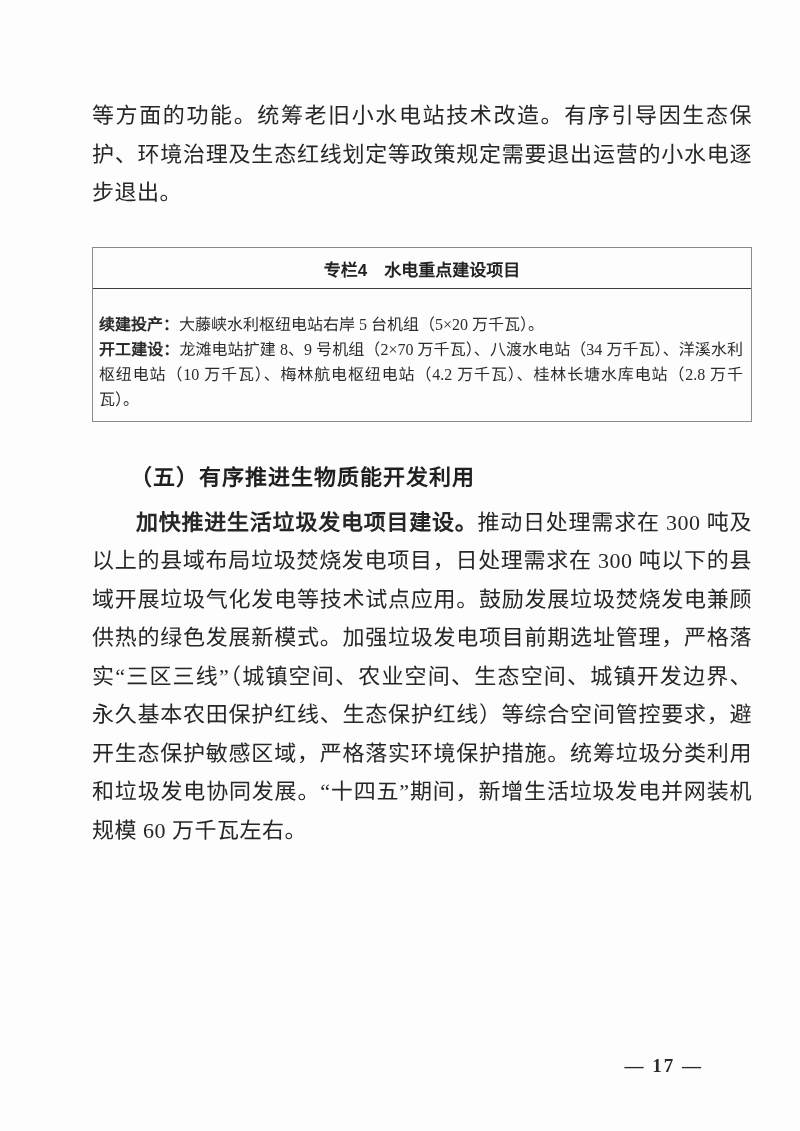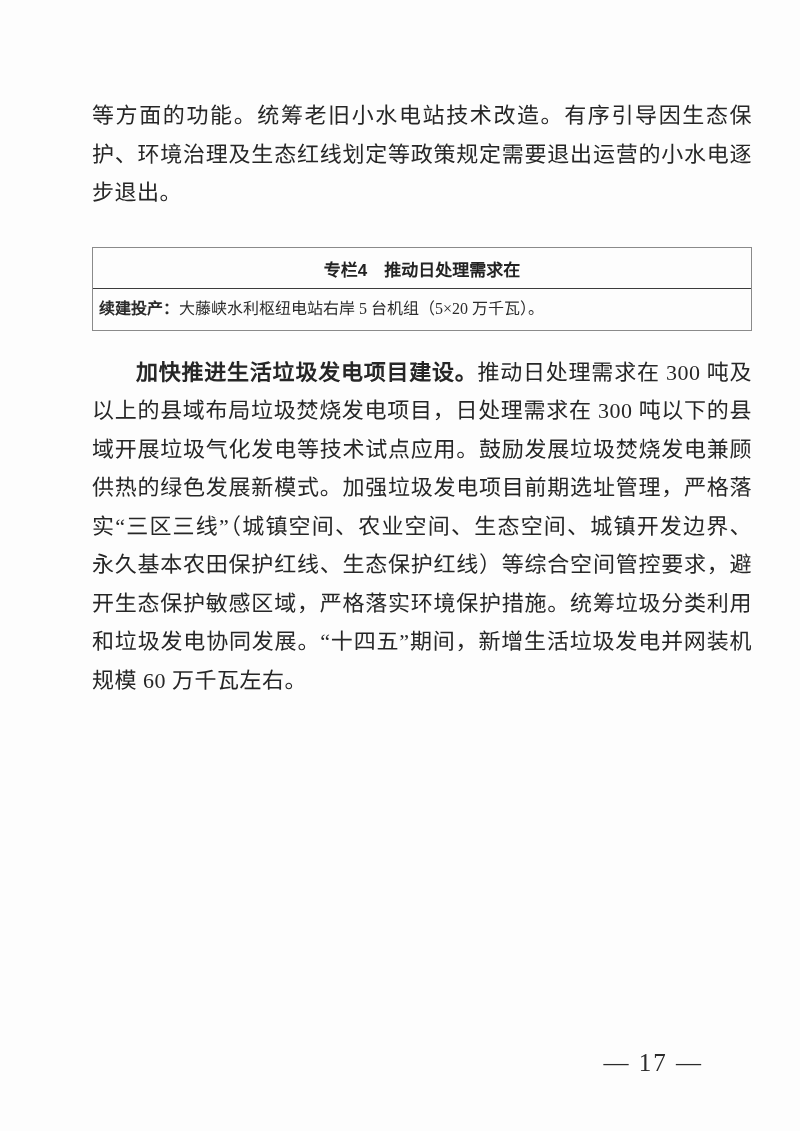--- a/index.html
+++ b/index.html
@@ -38,20 +38,21 @@
     font-family: "Liberation Sans", "DejaVu Sans", sans-serif;
     font-weight: bold;
     font-size: 17px;
     text-align: center;
     padding: 8px 0 7px 0;
     border-bottom: 1px solid #3c3c3c;
     color: #222222;
   }
   .box-body {
     padding: 7px 8px 9px 6px;
+    margin-top: 16px;
   }
   .box-item {
     margin: 0;
     font-size: 16px;
     line-height: 25px;
     text-align: justify;
     color: #2b2b2b;
   }
   .box-label {
     font-family: "Liberation Sans", "DejaVu Sans", sans-serif;
@@ -61,44 +62,47 @@
 
   .section-heading {
     margin: 40px 0 0 0;
     padding-left: 38px;
     font-size: 22px;
     line-height: 32px;
     font-weight: bold;
     letter-spacing: 1px;
     color: #1f1f1f;
   }
-  .para.first-after-heading { margin-top: 23px; }
+  .para.first-after-heading { margin-top: 10px; }
 
   .page-number {
     position: absolute;
     right: 97px;
     bottom: 54px;
-    font-size: 25px;
+    font-size: 19px;
     letter-spacing: 2px;
     color: #2b2b2b;
+    font-weight: bold;
   }
 </style>
 </head>
 <body>
 
 <div class="page">
 
   <p class="para">等方面的功能。统筹老旧小水电站技术改造。有序引导因生态保护、环境治理及生态红线划定等政策规定需要退出运营的小水电逐步退出。</p>
 
   <div class="callout-box">
-    <div class="box-header">专栏4　推动日处理需求在</div>
+    <div class="box-header">专栏4　水电重点建设项目</div>
     <div class="box-body">
       <p class="box-item"><span class="box-label">续建投产：</span><span>大藤峡水利枢纽电站右岸 5 台机组（5×20 万千瓦）。</span></p>
+      <p class="box-item"><span class="box-label">开工建设：</span><span>龙滩电站扩建 8、9 号机组（2×70 万千瓦）、八渡水电站（34 万千瓦）、洋溪水利枢纽电站（10 万千瓦）、梅林航电枢纽电站（4.2 万千瓦）、桂林长塘水库电站（2.8 万千瓦）。</span></p>
     </div>
   </div>
 
+  <h3 class="section-heading">（五）有序推进生物质能开发利用</h3>
 
   <p class="para indent first-after-heading"><span class="lead">加快推进生活垃圾发电项目建设。</span><span>推动日处理需求在 300 吨及以上的县域布局垃圾焚烧发电项目，日处理需求在 300 吨以下的县域开展垃圾气化发电等技术试点应用。鼓励发展垃圾焚烧发电兼顾供热的绿色发展新模式。加强垃圾发电项目前期选址管理，严格落实“三区三线”（城镇空间、农业空间、生态空间、城镇开发边界、永久基本农田保护红线、生态保护红线）等综合空间管控要求，避开生态保护敏感区域，严格落实环境保护措施。统筹垃圾分类利用和垃圾发电协同发展。“十四五”期间，新增生活垃圾发电并网装机规模 60 万千瓦左右。</span></p>
 
 
   <div class="page-number">— 17 —</div>
 
 </div>
 
 </body></html>

